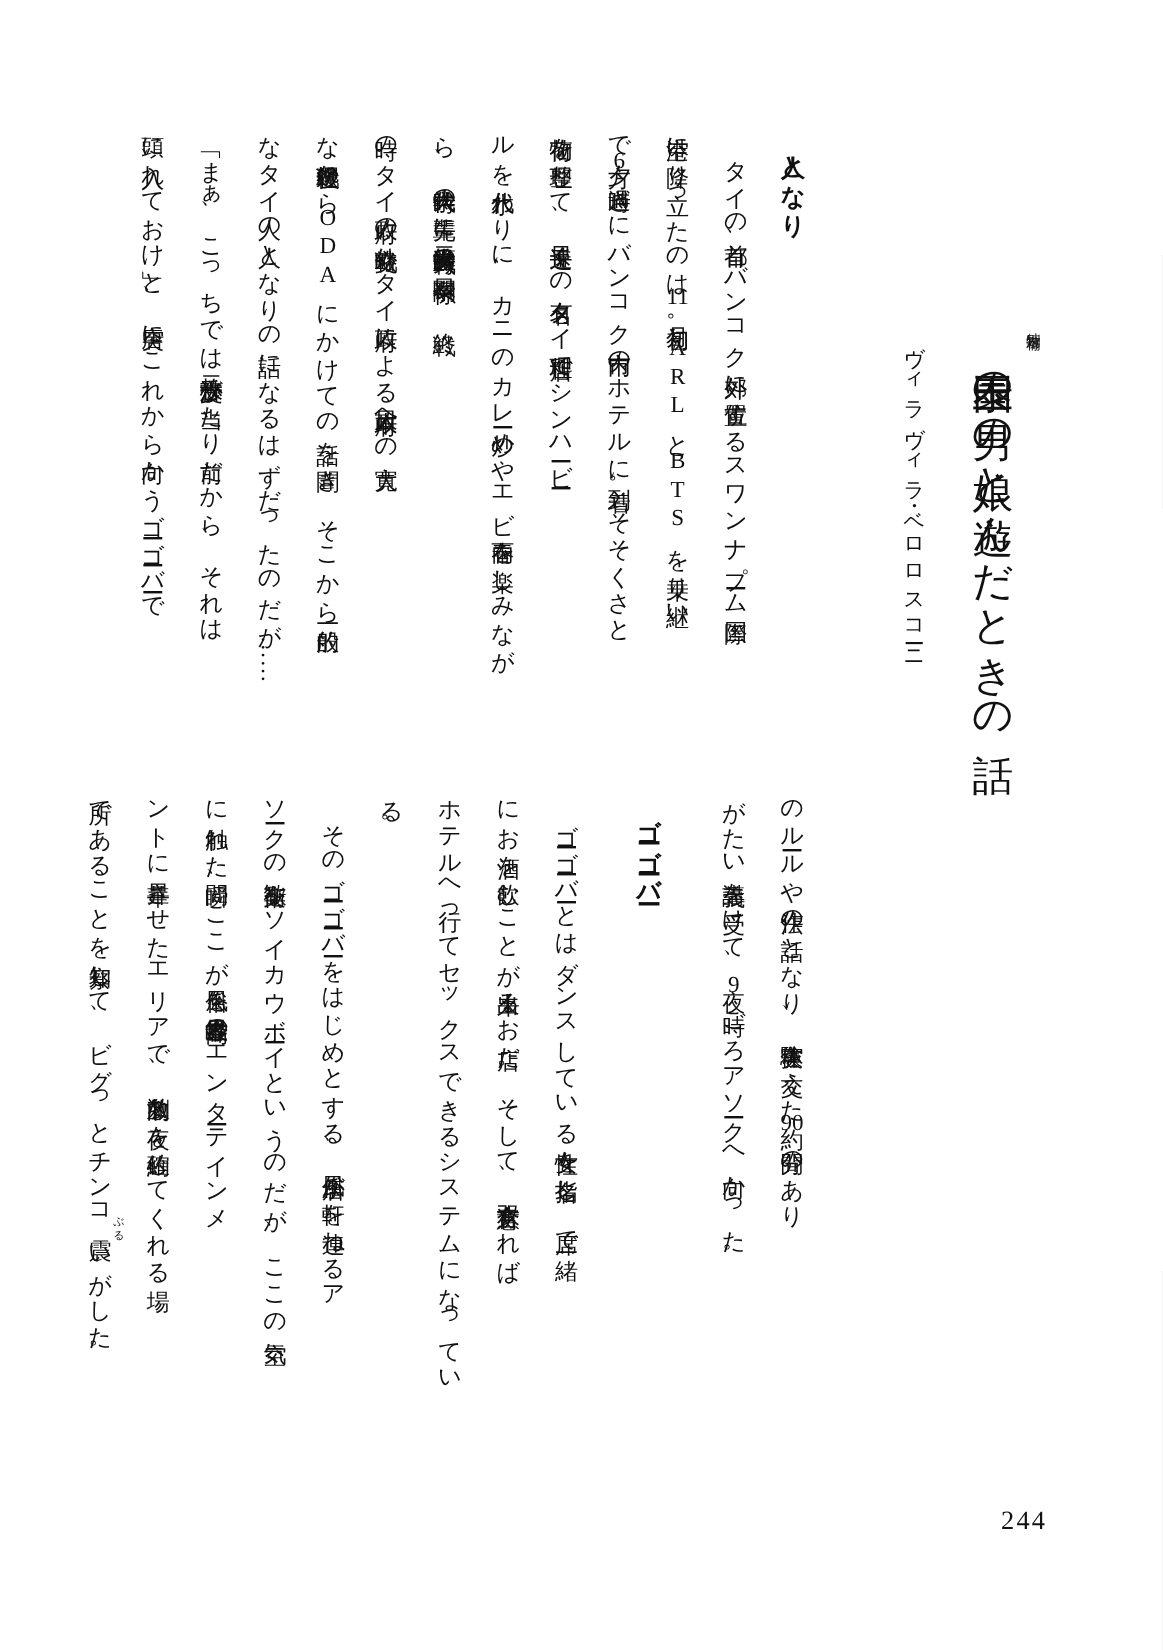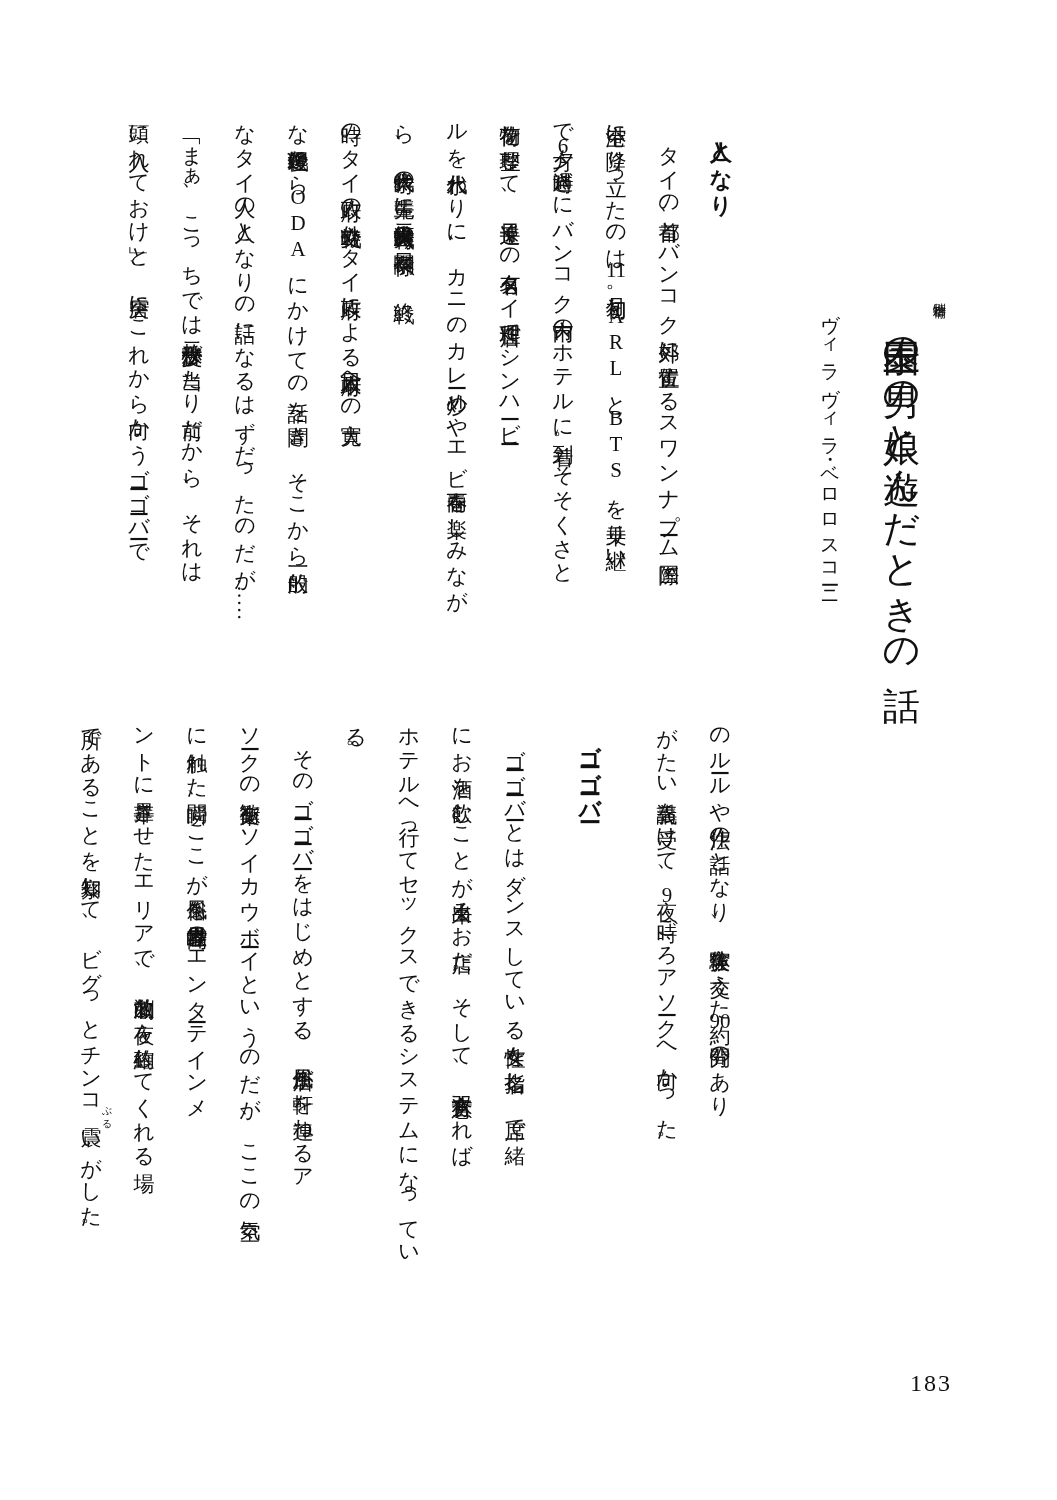--- a/index.html
+++ b/index.html
@@ -95,15 +95,15 @@
       <div class="line i">ゴーゴーバーとはダンスしている女性を指名し、席で一緒</div>
       <div class="line">にお酒を飲むことが出来るお店だ。そして、双方合意すれば</div>
       <div class="line">ホテルへ行ってセックスできるシステムになっている。</div>
       <div class="line i">そのゴーゴーバーをはじめとする、風俗店が軒を連ねるア</div>
       <div class="line">ソークの歓楽街をソイカウボーイというのだが、ここの空気</div>
       <div class="line">に触れた瞬間、ここが風俗を世界最高峰のエンターテインメ</div>
       <div class="line">ントに昇華させたエリアで、刺激的な夜を確約してくれる場</div>
       <div class="line">所であることを察知して、ビグっとチンコ<ruby>震<rt>ぶる</rt></ruby>いがした。</div>
     </div>
 
-  <div id="pagenum">183</div>
+  <div id="pagenum">244</div>
 
 </div>
 
 </body></html>

